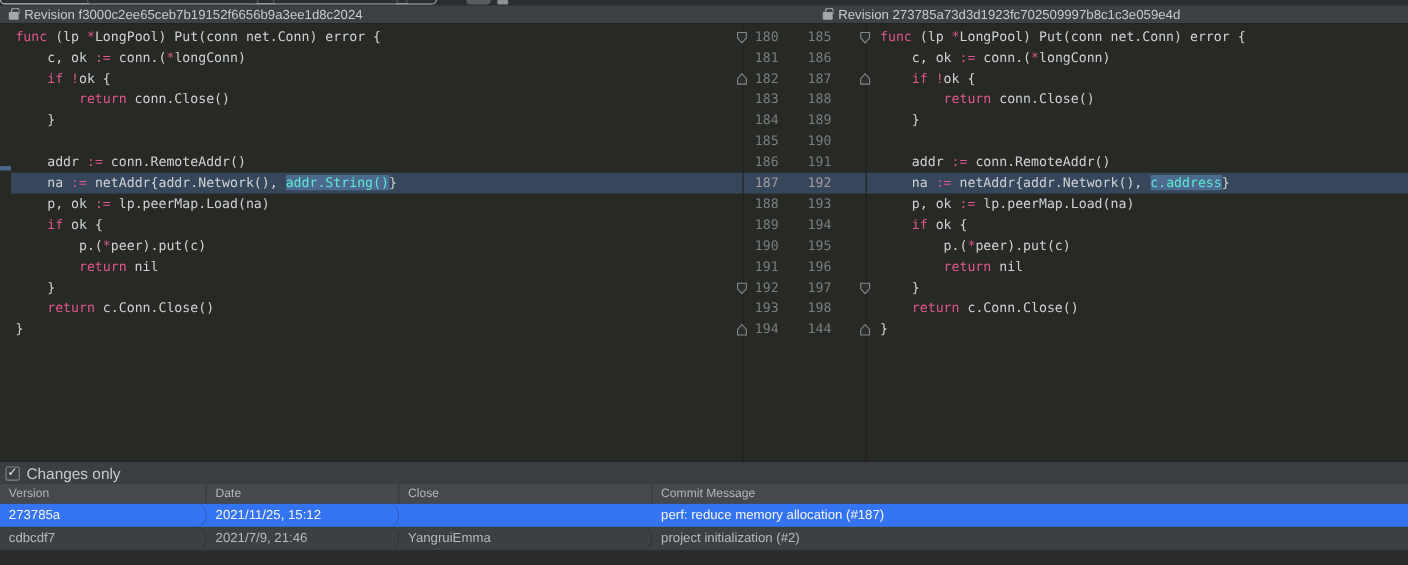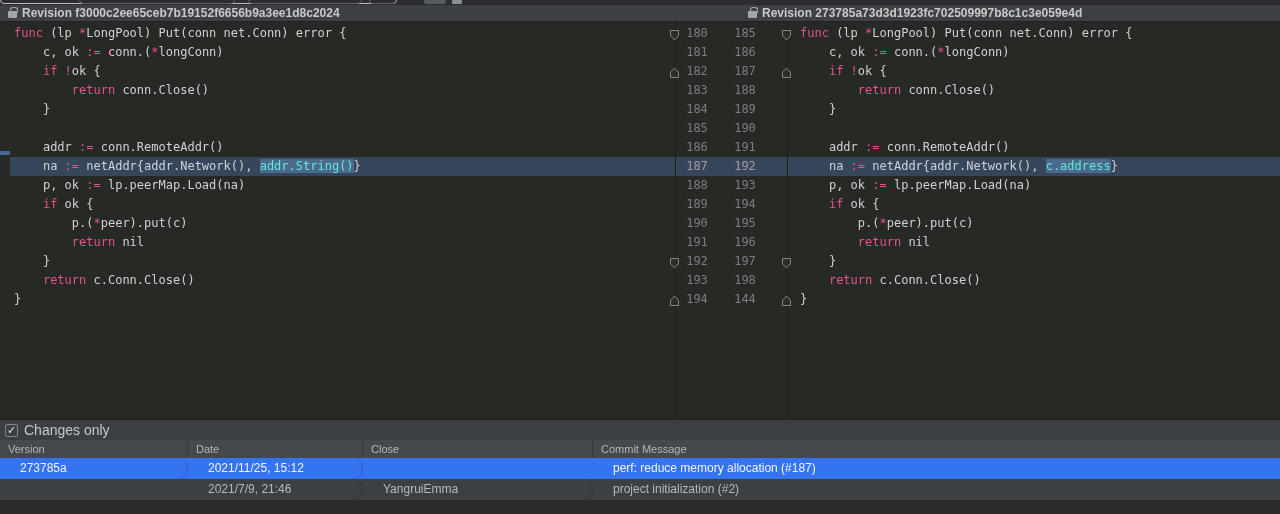--- a/index.html
+++ b/index.html
@@ -9,21 +9,21 @@
   
   .top-sliver { position:absolute; left:0; top:0; width:1280px; height:5px; background:#2b2d30; }
   .cut-field { position:absolute; left:0; top:-8px; width:397px; height:12px;
                border:1px solid #b9bbbd; border-radius:0 0 4px 4px; background:transparent; }
   .cut-box { position:absolute; top:-6px; height:10px; border:1px solid #5d6063; border-radius:0 0 4px 4px; }
   .cut-btn { position:absolute; top:-6px; height:10px; background:#595c5f; border-radius:0 0 3px 3px; }
   .cut-icon { position:absolute; top:0; width:10px; height:4px; background:#8e9194; border-radius:1px; }
 
   
   .pane-headers { position:absolute; left:0; top:5px; width:1280px; height:17px; background:#3e4144;
-                  border-bottom:1px solid #1f2123;font-weight:bold; }
+                  border-bottom:1px solid #1f2123; }
   .rev-title { position:absolute; top:0; height:17px; line-height:17px; font-size:12px; color:#c7c9cb; white-space:nowrap; }
   .lock { position:absolute; top:6px; width:9px; height:7px; background:#a4a7aa; border-radius:1px; }
   .lock::before { content:""; position:absolute; top:-4px; left:1.5px; width:6px; height:5px;
                   border:1.5px solid #a4a7aa; border-bottom:none; border-radius:3px 3px 0 0; }
 
   
   .code-area { position:absolute; left:0; top:22px; width:1280px; height:398px; background:#272925; }
   .hl-row { position:absolute; left:10px; right:0; height:19px; background:#36475c; }
   .vline { position:absolute; top:0; bottom:0; width:1px; background:#1e2022; }
   .code-pane { position:absolute; top:2px; font-family:"DejaVu Sans Mono", monospace; font-size:12px; }
@@ -45,21 +45,21 @@
               text-align:center; }
   .changes-label { position:absolute; left:24px; top:0; height:20px; line-height:20px; font-size:14px; color:#c6c8ca; }
 
   .vtable { position:absolute; left:0; top:440px; width:1280px; height:74px; background:#292b2d; }
   .thead { position:absolute; left:0; top:0; width:1280px; height:18px; background:#46494c; }
   .th { position:absolute; top:0; height:18px; line-height:18px; font-size:11px; color:#b3b5b8;
         padding-left:8px; border-right:1px solid #37393c; }
   .trow { position:absolute; left:0; width:1280px; height:21px; }
   .trow.normal { background:#3d4043; }
   .trow.selected { background:#3574f0; }
-  .td { position:absolute; top:0; height:21px; line-height:21px; font-size:12px; padding-left:20px;
+  .td { position:absolute; top:0; height:21px; line-height:21px; font-size:12px; padding-left:8px;
         white-space:nowrap; overflow:hidden; border-right:1px solid rgba(0,0,0,0.22);border-radius:10px; }
   .trow.normal .td { color:#b6b9bc; }
   .trow.selected .td { color:#f2f4f7; }
   .td.focus-cell { border:1px solid #8fb0f7; line-height:19px; }
 </style>
 </head>
 <body>
 
 <div class="top-sliver">
   <div class="cut-field"></div>
@@ -196,18 +196,19 @@
     <div class="th" style="left:363px; width:230px;">Close</div>
     <div class="th" style="left:593px; width:687px; border-right:none;">Commit Message</div>
   </div>
   <div id="table-rows">
       <div class="trow selected" style="top: 18px;">
         <div class="td" style="left: 0px; width: 188px;">273785a</div>
         <div class="td" style="left: 188px; width: 175px;">2021/11/25, 15:12</div>
         <div class="td" style="left: 593px; width: 687px; border-right: none;">perf: reduce memory allocation (#187)</div>
       </div>
       <div class="trow normal" style="top: 39px;">
+        <div class="td" style="left: 0px; width: 188px;">cdbcdf7</div>
         <div class="td" style="left: 188px; width: 175px;">2021/7/9, 21:46</div>
         <div class="td" style="left: 363px; width: 230px;">YangruiEmma</div>
         <div class="td" style="left: 593px; width: 687px; border-right: none;">project initialization (#2)</div>
       </div>
     </div>
 </div>
 
 </body></html>

